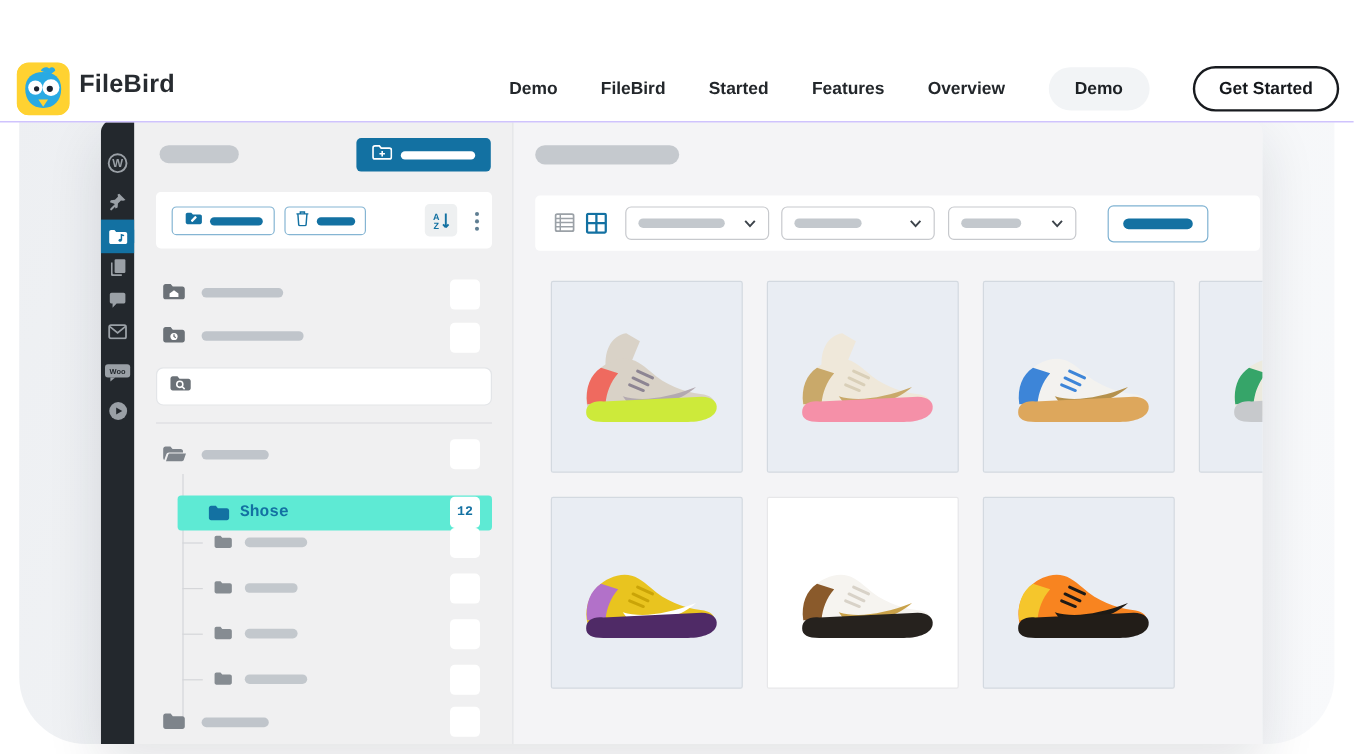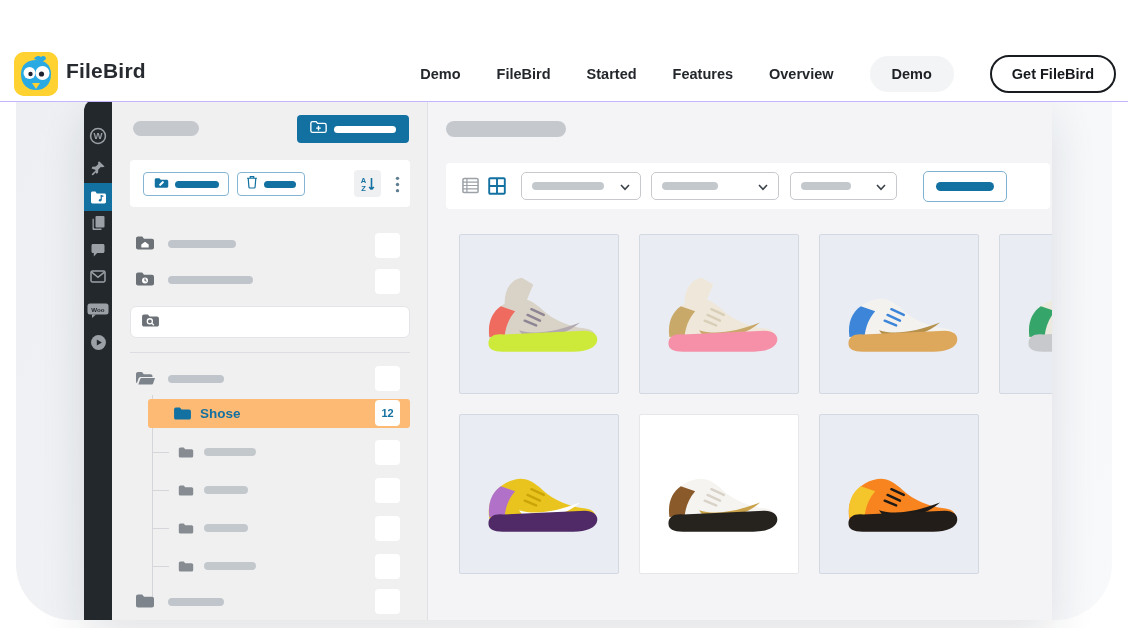--- a/index.html
+++ b/index.html
@@ -54,22 +54,22 @@
   #kebab-btn { position:absolute; left:261px; top:12px; width:12px; height:24px; display:flex;
                align-items:center; justify-content:center; cursor:pointer; }
   .frow-bar { position:absolute; height:8px; border-radius:4px; background:#c0c5cb; }
   .sq { position:absolute; left:263px; width:25px; height:25px; background:#fff; border-radius:4px; }
   #search-box { position:absolute; left:18px; top:207px; width:280px; height:32px; background:#fff;
                 border:1px solid #e3e5e8; border-radius:6px; display:flex; align-items:center;
                 padding-left:10px; cursor:text; }
   #fp-divider { position:absolute; left:18px; top:253px; width:280px; height:1px; background:#dcdde0; }
   .tree-vline { position:absolute; left:40px; width:1px; background:#d5d6d9; }
   .tree-tick { position:absolute; left:40px; width:17px; height:1px; background:#d5d6d9; }
-  #selected-row { position:absolute; left:36px; top:300px; width:262px; height:29px; background:#fdba74;
-                  border-radius:3px; cursor:pointer; }
+  #selected-row { position:absolute; left:36px; top:314px; width:262px; height:29px; background:#5eead4;
+                  border-radius:3px; cursor:pointer;font-family:Liberation Mono, monospace; }
   #selected-label { position:absolute; left:52px; top:7px; font-size:13.5px; font-weight:700; color:#1371a2; }
   #selected-badge { position:absolute; left:227px; top:1px; width:25px; height:26px; background:#fff;
                     border-radius:4px; display:flex; align-items:center; justify-content:center;
                     font-size:11px; font-weight:700; color:#1371a2; }
 
   
   #mpanel { position:relative; flex:1; background:#f4f4f6; }
   #mp-toolbar { position:absolute; left:18px; top:64px; width:604px; height:46px; background:#fff;
                 border-radius:4px; }
   .view-ic { position:absolute; top:14px; cursor:pointer; }
@@ -102,21 +102,21 @@
   </div>
   <div id="brand">FileBird</div>
   <div id="nav">
       <div class="nav-link">Demo</div>
       <div class="nav-link">FileBird</div>
       <div class="nav-link">Started</div>
       <div class="nav-link">Features</div>
       <div class="nav-link">Overview</div>
 
     <div class="pill-demo">Demo</div>
-    <div class="pill-start">Get FileBird</div>
+    <div class="pill-start">Get Started</div>
   </div>
 </div>
 
 <div id="stage"></div>
 
 <div id="mockup">
   <div id="adminbar">
       <div class="admin-ic" style="top: 28px;">
         <svg width="18" height="18" viewBox="0 0 16 16">
           <circle cx="8" cy="8" r="6.6" fill="none" stroke="#9aa0a6" stroke-width="1.4"></circle>

